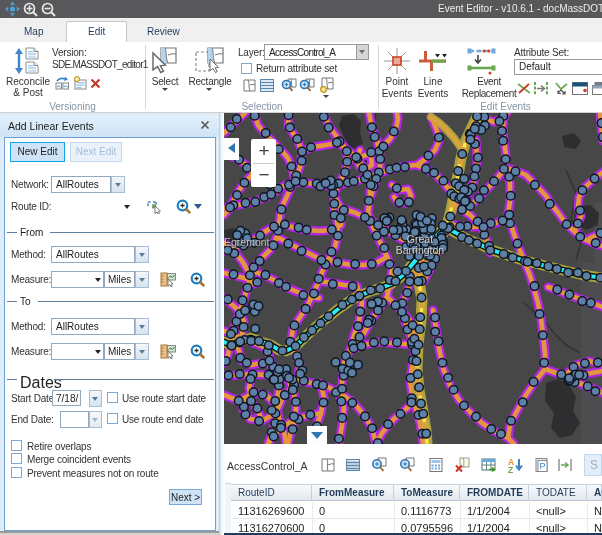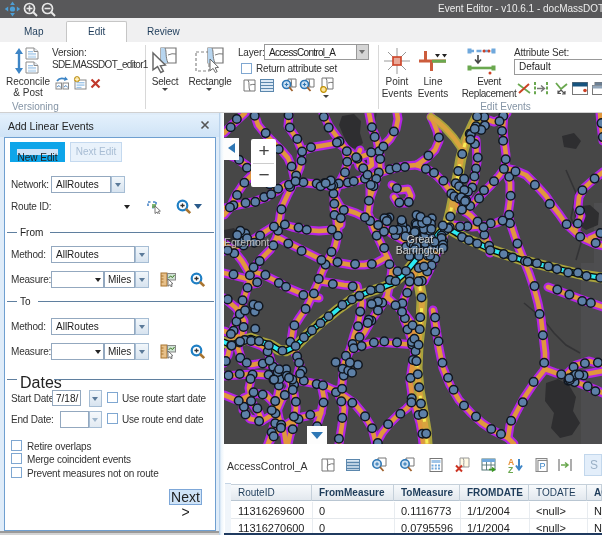--- a/index.html
+++ b/index.html
@@ -82,21 +82,21 @@
 <rect x="2" y="4" width="11" height="9" fill="#fff" stroke="#888"></rect>
 <rect x="3.5" y="6" width="8" height="1.4" fill="#9fc5e8"></rect>
       <rect x="3.5" y="8.4" width="8" height="1.4" fill="#9fc5e8"></rect>
       <rect x="3.5" y="10.8" width="5" height="1.4" fill="#9fc5e8"></rect>
 <circle cx="4" cy="3.2" r="2.6" fill="#f1c232" stroke="#b8922a"></circle>
       <path d="M4,1 v4.4 M1.8,3.2 h4.4" stroke="#fff" stroke-width="0.9"></path>
     </svg>
 <svg class="abs" style="left:90px;top:78px" width="11" height="11" viewBox="0 0 11 11">
 <path d="M1.5,1.5 L9.5,9.5 M9.5,1.5 L1.5,9.5" stroke="#c0392b" stroke-width="2.2"></path>
     </svg>
-<div class="abs grouplbl" style="left:12px;top:101px;width:145px;text-align:left">Versioning</div>
+<div class="abs grouplbl" style="left:0;top:101px;width:145px;text-align:center">Versioning</div>
 <svg class="abs" style="left:152px;top:47px" width="26" height="27" viewBox="0 0 26 27">
       <path transform="translate(9,1)" d="M0,0 h15 v15 h-15 Z" fill="#fff" stroke="#777" stroke-width="1.2"></path>
 <path transform="translate(9,1)" d="M4,0 C6,4 4,8 7,15 L0,15 L0,0 Z" fill="#b7d5ef"></path>
 <path transform="translate(9,1)" d="M4,0 C6,4 4,8 7,15 M7,7 Q11,5 15,6" fill="none" stroke="#777" stroke-width="1"></path>
       <path transform="translate(1,6) scale(1.3)" d="M0,0 L0,13 L3.5,10.5 L6,15 L8,14 L5.7,9.8 L9.5,9.3 Z" fill="#fff" stroke="#666" stroke-width="1.1"></path>
     </svg>
 <div class="abs lbl" style="left:146px;top:76px;width:38px;text-align:center">Select</div>
 <div class="abs" style="left:162px;top:88px;border:3.2px solid transparent;border-top:3.8px solid #444;width:0"></div>
 <svg class="abs" style="left:194px;top:47px" width="31" height="27" viewBox="0 0 31 27">
 <rect x="2" y="5" width="13" height="19" fill="none" stroke="#888" stroke-width="1.2" stroke-dasharray="3 2"></rect>
@@ -136,20 +136,21 @@
 <circle cx="5.5" cy="6.5" r="4" fill="#cfe2f3" stroke="#2e77b5" stroke-width="1.6"></circle>
 <path d="M3.8,6.5 h3.4 M5.5,4.8 v3.4" stroke="#2e77b5" stroke-width="1.1"></path>
 <line x1="8.2" y1="9.2" x2="11.5" y2="13" stroke="#a0622d" stroke-width="1.8"></line>
     </svg>
 <svg class="abs" style="left:320px;top:77px" width="14" height="16" viewBox="0 0 14 16">
 <path d="M2,1 h11 v11 h-11 Z" fill="#fff" stroke="#777"></path>
       <path d="M6,1 C8,4 6,8 8,12 M8,6 Q11,5 13,5.5" fill="none" stroke="#777"></path>
 <circle cx="3.5" cy="12.5" r="2.8" fill="#ffe599" stroke="#bf9000" stroke-width="1.2"></circle>
     </svg>
 <div class="abs" style="left:323px;top:95px;border:3.2px solid transparent;border-top:3.8px solid #444;width:0"></div>
+<div class="abs grouplbl" style="left:146px;top:101px;width:232px;text-align:center">Selection</div>
 <svg class="abs" style="left:384px;top:48px" width="26" height="26" viewBox="0 0 26 26">
 <g stroke="#999" stroke-width="1">
         <path d="M13,0 V26 M0,13 H26 M4,4 L22,22 M22,4 L4,22"></path>
       </g>
 <rect x="9" y="9" width="8" height="8" fill="#e8a999" stroke="#cc4125" stroke-width="1.6"></rect>
     </svg>
 <div class="abs" style="left:374px;top:76px;width:46px;text-align:center;font-size:10px;color:#333;line-height:11.5px">Point<br>Events</div>
 <svg class="abs" style="left:418px;top:50px" width="30" height="22" viewBox="0 0 30 22">
 <path d="M7.5,1 V11 M1,11 H14 M13.5,11 V21 M14,11 H28" fill="none" stroke="#cc5c3c" stroke-width="3"></path>
 <path d="M14,11.2 H28" stroke="#6aa84f" stroke-width="3"></path>
@@ -198,21 +199,21 @@
       <rect x="0.5" y="3.5" width="11" height="3" fill="#92a6ba"></rect>
     </svg>
 <div class="abs grouplbl" style="left:448px;top:101px;width:115px;text-align:center">Edit Events</div>
 <div class="abs" style="left:0;top:113px;width:219px;height:422px;background:#dfecf9"></div>
 <div class="abs" style="left:0;top:115px;width:219px;height:22px;background:linear-gradient(#e3f0fc,#cfe3f6)"></div>
 <div class="abs" style="left:8px;top:120px;font-size:10.5px;color:#222">Add Linear Events</div>
 <svg class="abs" style="left:200px;top:120px" width="10" height="10" viewBox="0 0 10 10">
 <path d="M1.5,1.5 L8.5,8.5 M8.5,1.5 L1.5,8.5" stroke="#555" stroke-width="1.6"></path>
     </svg>
 <div class="abs" style="left:4px;top:137px;width:212px;height:394px;background:#fff;border:1px solid #6f9fd0"></div>
-<div class="abs" style="left:10px;top:142px;width:55px;height:20px;background:#cfe3f7;border:7px solid #0ea5e9;font-size:10px;color:#222;text-align:center;line-height:18px">New Edit</div>
+<div class="abs" style="left:10px;top:142px;width:55px;height:20px;background:#cfe3f7;border:1px solid #0ea5e9;font-size:10px;color:#222;text-align:center;line-height:18px">New Edit</div>
 <div class="abs" style="left:70px;top:142px;width:52px;height:20px;background:#e9f2fb;border:1px solid #c4d9ef;font-size:10px;color:#a8bdd4;text-align:center;line-height:18px">Next Edit</div>
 <div class="abs lbl" style="left:11px;top:179px">Network:</div>
 <div class="combo" style="left:51px;top:176px;width:60px;height:17px">
       <span style="position:absolute;left:4px;top:2px">AllRoutes</span>
     </div>
 <div class="abs" style="left:111px;top:176px;width:14px;height:17px;background:linear-gradient(#f2f7fb,#d7e3ef);border:1px solid #a6bdd4"></div>
     <div class="abs" style="left:114.5px;top:182.5px;border:3.5px solid transparent;border-top:4.5px solid #5b7a99;width:0"></div>
 <div class="abs lbl" style="left:11px;top:201px">Route ID:</div>
 <div class="abs" style="left:124px;top:205px;border:3.5px solid transparent;border-top:4.5px solid #222;width:0"></div>
 <svg class="abs" style="left:147px;top:199px" width="15" height="15" viewBox="0 0 15 15">
@@ -300,21 +301,21 @@
 <div class="abs" style="left:89px;top:411px;width:13px;height:17px;background:linear-gradient(#f6f9fc,#e2eaf2);border:1px solid #a6bdd4"></div>
     <div class="abs" style="left:92.0px;top:417.5px;border:3.5px solid transparent;border-top:4.5px solid #9fb6cc;width:0"></div>
 <div class="cbx" style="left:107px;top:413px"></div>
 <div class="abs lbl" style="left:122px;top:414px">Use route end date</div>
 <div class="cbx" style="left:11px;top:440px"></div>
 <div class="abs lbl" style="left:27px;top:441px">Retire overlaps</div>
 <div class="cbx" style="left:11px;top:453px"></div>
 <div class="abs lbl" style="left:27px;top:454px">Merge coincident events</div>
 <div class="cbx" style="left:11px;top:467px"></div>
 <div class="abs lbl" style="left:27px;top:468px">Prevent measures not on route</div>
-<div class="abs" style="left:169px;top:489px;width:33px;height:16px;background:#cfe3f7;border:1px solid #7da7d8;font-size:14px;color:#222;text-align:center;line-height:15px">Next &gt;</div>
+<div class="abs" style="left:169px;top:489px;width:33px;height:16px;background:#cfe3f7;border:1px solid #7da7d8;font-size:10px;color:#222;text-align:center;line-height:15px">Next &gt;</div>
 <div class="abs" style="left:0;top:531px;width:219px;height:1.5px;background:#9a9a9a"></div>
 <div class="abs" style="left:0;top:532.5px;width:219px;height:2.5px;background:#d4d4d4"></div>
 <div class="abs" style="left:219px;top:113px;width:5px;height:422px;background:linear-gradient(90deg,#aac8e6,#eaf3fb 40%,#fdfefe)"></div>
 <div class="abs" style="left:224px;top:113px;width:378px;height:331px;overflow:hidden">
 <svg width="379" height="331" viewBox="0 0 379 331" style="display:block">
 <rect width="379" height="331" fill="#474747"></rect>
 <rect x="357" y="150" width="22" height="181" fill="#4d4d4f"></rect>
 <rect x="370" y="90" width="9" height="70" fill="#4e4e50"></rect>
 <path d="M118,3 L130,1 L137,8 L136,20 L139,30 L133,36 L125,34 L120,24 L115,12 Z" fill="#2e2e30"></path>
 <path d="M350,94 L366,92 L375,100 L374,112 L362,117 L351,110 Z" fill="#2e2e30"></path>

